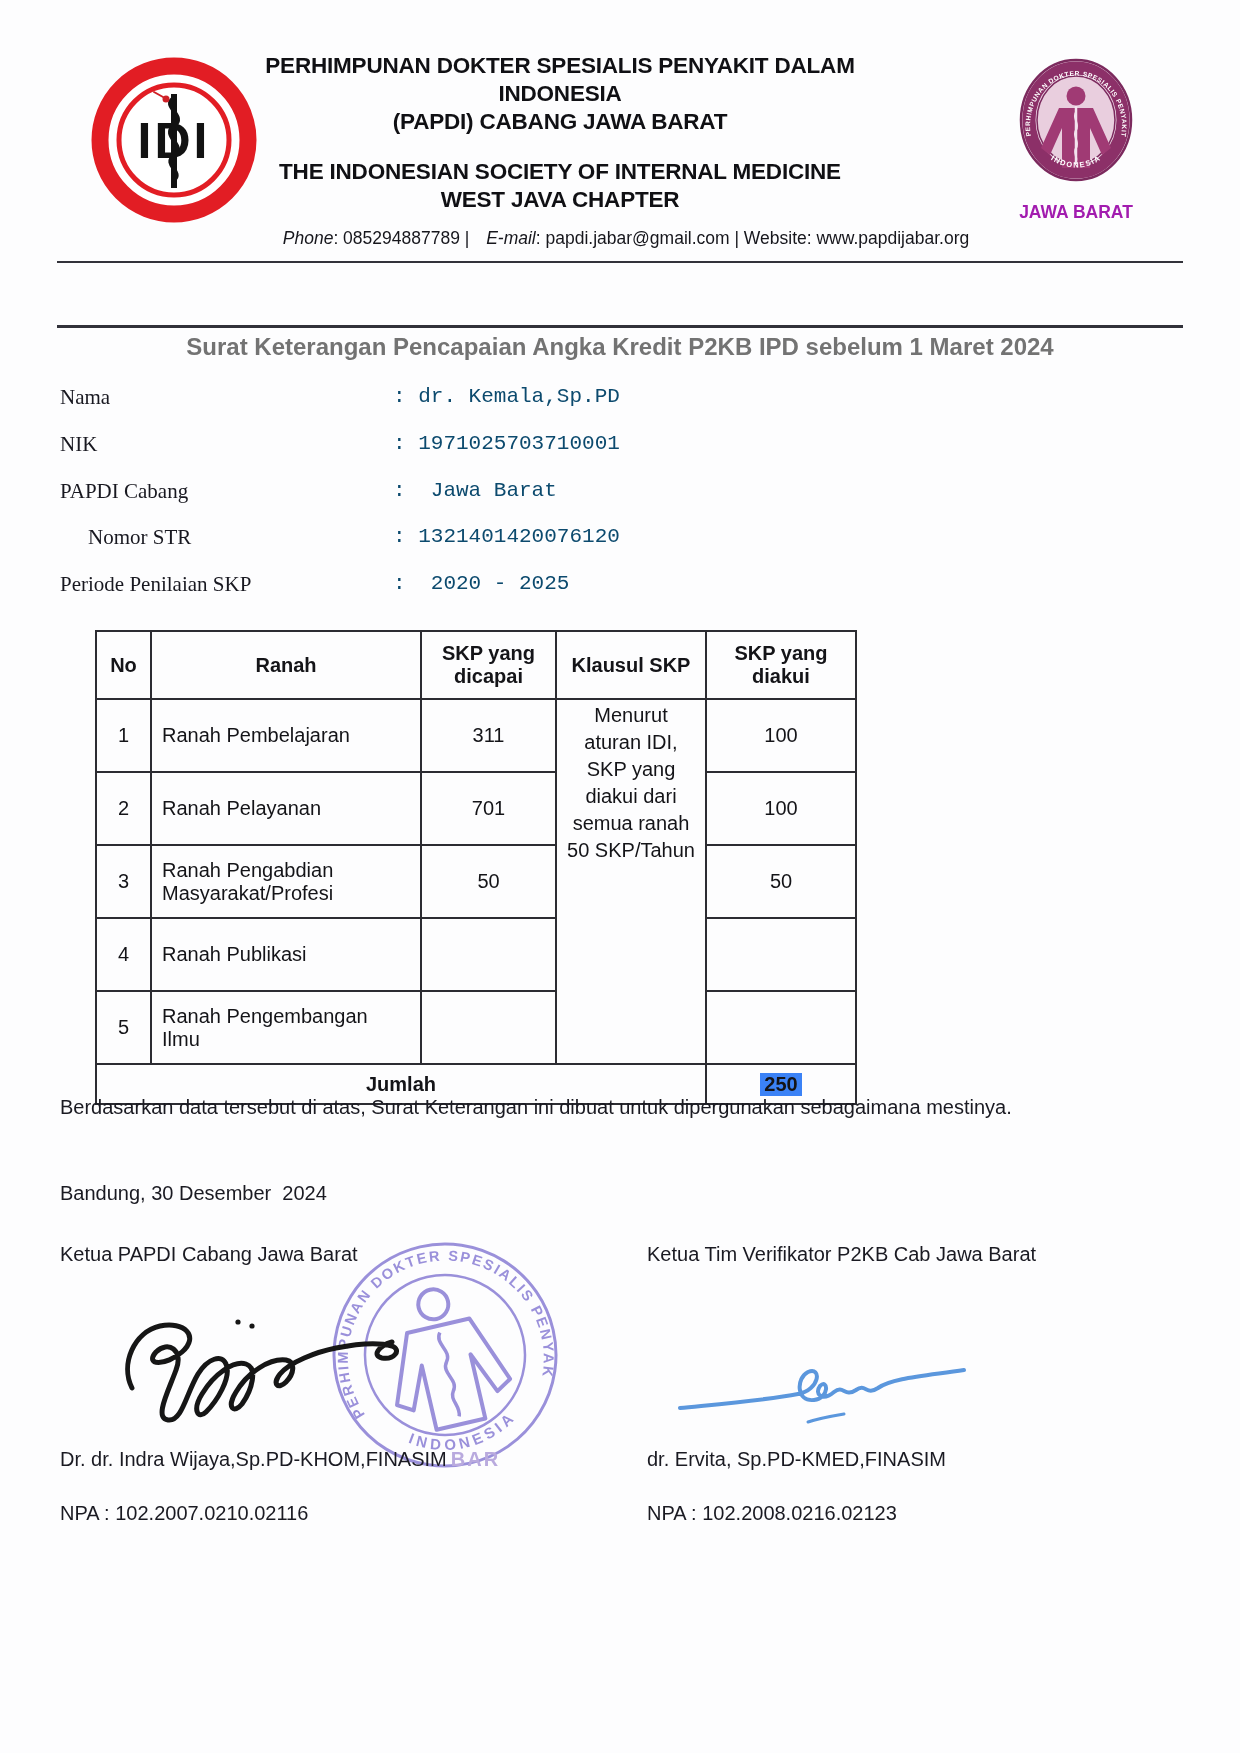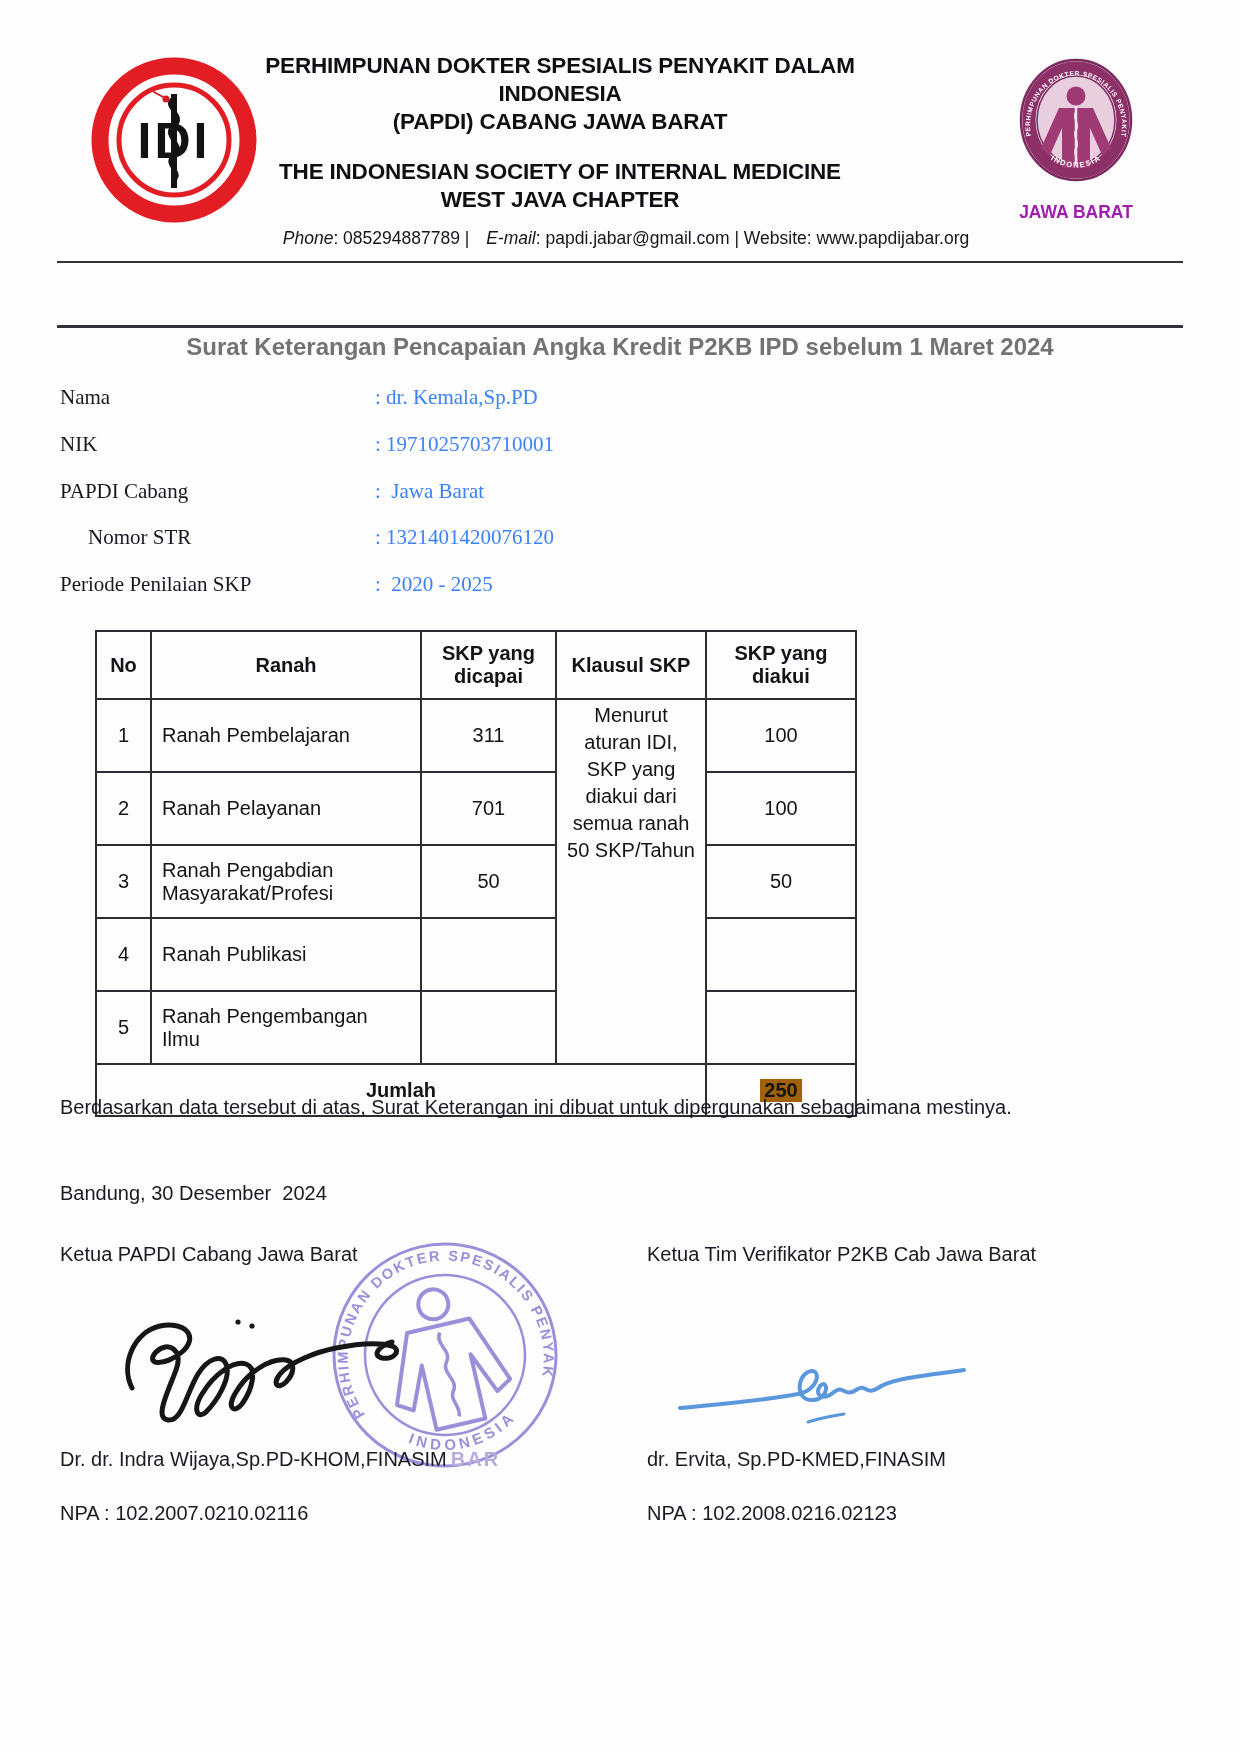--- a/index.html
+++ b/index.html
@@ -17,31 +17,31 @@
   .contact{left:0;top:228px;width:1240px;text-align:center;font-size:17.5px;color:#16161c;}
   .contact .it{font-style:italic;margin-left:12px;}
   .rule{left:57px;width:1126px;background:#32323a;}
   .rule1{top:261px;height:2px;}
   .rule2{top:325px;height:2.5px;}
   .seal-block{left:1012px;top:56px;width:128px;text-align:center;}
   .seal-caption{font-weight:bold;font-size:17.5px;margin-top:10px;letter-spacing:0px;color:#a21caf;}
   
   .doc-title{left:0;top:333px;width:1240px;text-align:center;font-weight:bold;font-size:24px;color:#737373;}
   .field-label{left:60px;font-family:"Liberation Serif",serif;font-size:21px;color:#181820;}
-  .field-value{left:375px;font-family:Liberation Serif, serif;font-size:21px;color:#3b82f6;white-space:pre;}
+  .field-value{left:393px;font-family:Liberation Mono, monospace;font-size:21px;color:#0c4a6e;white-space:pre;}
   
   .skp-table{
     position:absolute;left:95px;top:630px;width:760px;
     border-collapse:collapse;table-layout:fixed;
     font-size:20px;color:#141418;
   }
   .skp-table th,.skp-table td{border:2px solid #2c2c32;padding:2px 10px;}
   .skp-table thead tr{height:68px;}
   .skp-table tbody tr{height:73px;}
-  .skp-table tr.total-row{height:52px;}
+  .skp-table tr.total-row{height:40px;}
   .skp-table th{font-weight:bold;text-align:center;line-height:1.15;}
   .c-no,.c-num{text-align:center;}
   .c-ranah{text-align:left;padding-left:14px;}
   .c-klausul{text-align:center;vertical-align:top;padding-top:14px;line-height:1.35;}
   .c-total-label{text-align:center;font-weight:bold;}
   .hl{display:inline-block;font-weight:bold;padding:0 4px;}
   
   .closing{left:60px;top:1096px;width:1150px;font-size:20px;color:#1a1a22;}
   .place-date{left:60px;top:1182px;font-size:20px;white-space:pre;color:#1a1a22;}
   .role-left{left:60px;top:1243px;font-size:20px;color:#1a1a22;}
@@ -169,21 +169,21 @@
         <td class="c-num"></td>
       </tr>
       <tr>
         <td class="c-no">5</td>
         <td class="c-ranah">Ranah Pengembangan Ilmu</td>
         <td class="c-num"></td>
         <td class="c-num"></td>
       </tr>
       <tr class="total-row">
         <td class="c-total-label" colspan="4">Jumlah</td>
-        <td class="c-num"><span class="hl" id="hl-total" style="background: #a16207;">250</span></td>
+        <td class="c-num"><span class="hl" id="hl-total" style="background: #3b82f6;">250</span></td>
       </tr>
     </tbody>
   </table>
 
   <div class="abs closing">Berdasarkan data tersebut di atas, Surat Keterangan ini dibuat untuk dipergunakan sebagaimana mestinya.</div>
   <div class="abs place-date">Bandung, 30 Desember  2024</div>
 
   <div class="abs role-left">Ketua PAPDI Cabang Jawa Barat</div>
   <div class="abs role-right">Ketua Tim Verifikator P2KB Cab Jawa Barat</div>
 

